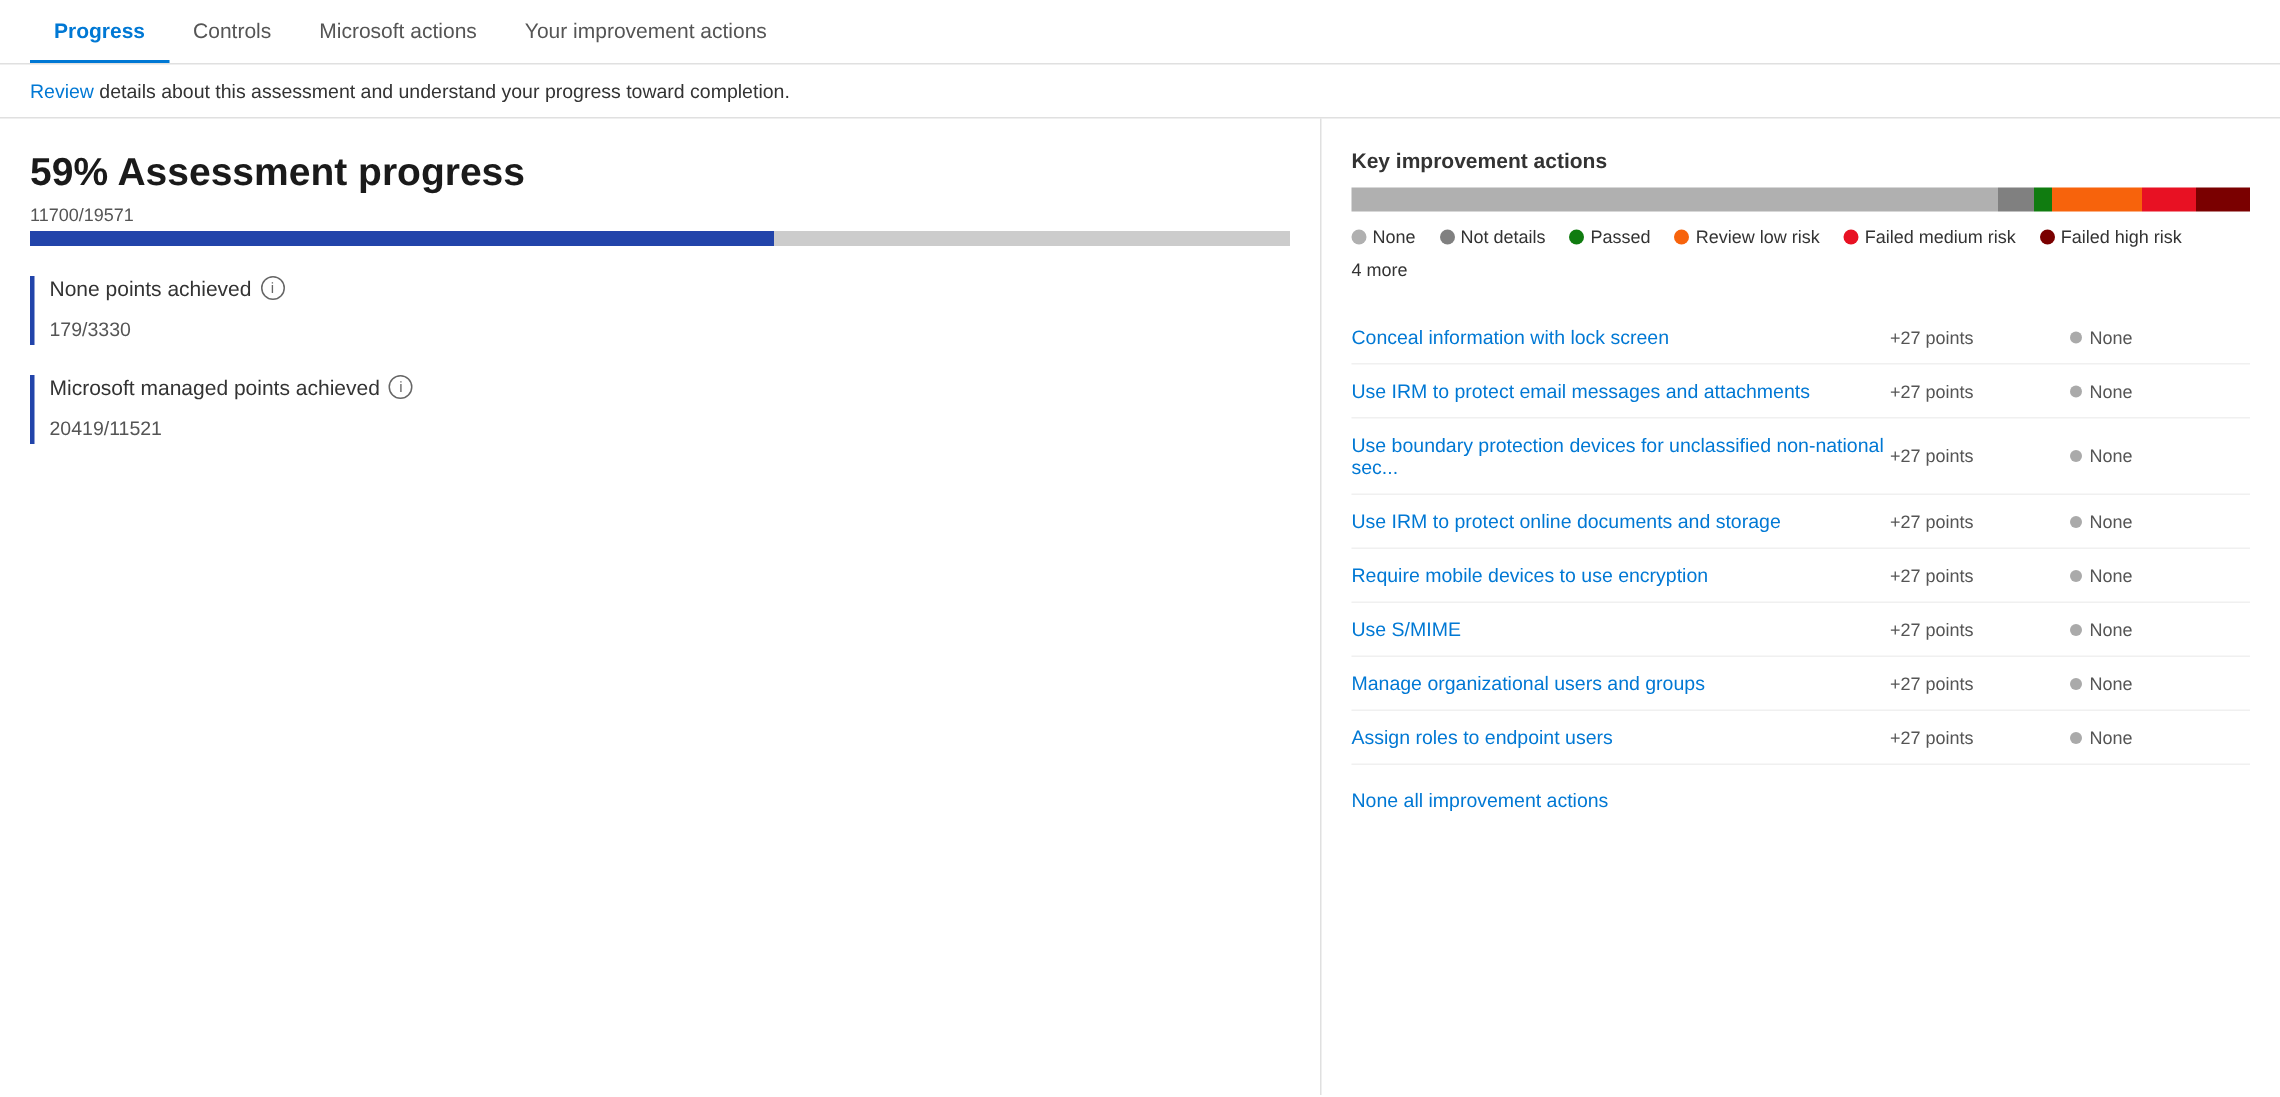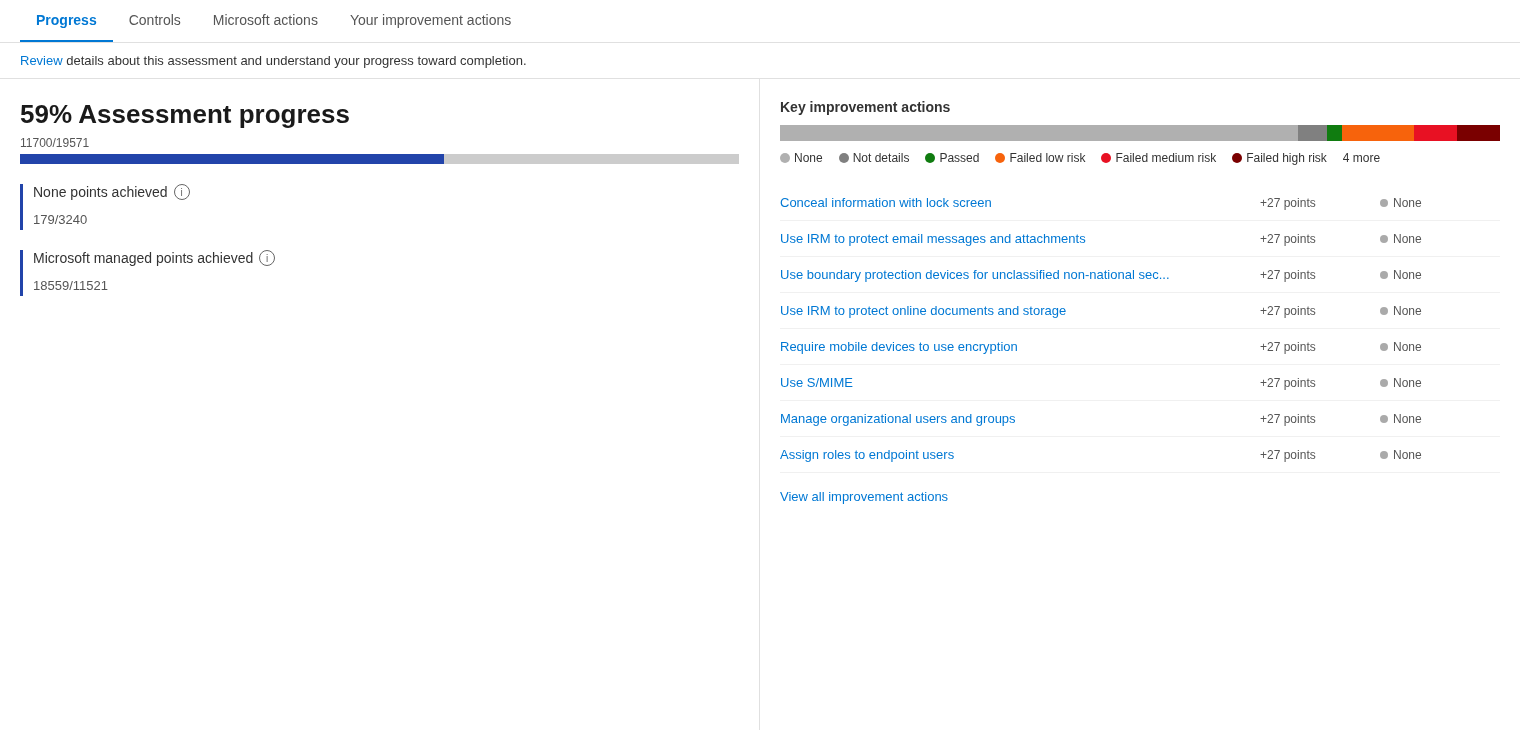--- a/index.html
+++ b/index.html
@@ -7,21 +7,21 @@
 
     .tabs { display: flex; gap: 0; border-bottom: 1px solid #e0e0e0; padding: 0 20px; }
     .tab { padding: 12px 16px; cursor: pointer; font-size: 14px; color: #555; border-bottom: 2px solid transparent; }
     .tab.active { color: #0078d4; border-bottom: 2px solid #0078d4; font-weight: 700; }
 
     .subtitle { padding: 10px 20px; font-size: 13px; color: #333; border-bottom: 1px solid #e0e0e0; }
     .subtitle a { color: #0078d4; text-decoration: none; }
 
     .main-layout { display: flex; min-height: calc(100vh - 80px); }
 
-    .left-panel { width: 760px; padding: 20px 20px; border-right: 1px solid #e0e0e0; }
+    .left-panel { width: 881px; padding: 20px 20px; border-right: 1px solid #e0e0e0; }
     .right-panel { flex: 1; padding: 20px 20px; }
 
     .assessment-title { font-size: 26px; font-weight: 600; color: #1a1a1a; margin-bottom: 6px; }
     .points-label { font-size: 12px; color: #555; margin-bottom: 4px; }
 
     .progress-bar-container { height: 10px; background: #ccc; border-radius: 0; margin-bottom: 20px; overflow: hidden; }
     .progress-bar-fill { height: 100%; background: #2244aa; border-radius: 0; }
 
     .section-block { margin-bottom: 20px; }
     .section-left-border { border-left: 3px solid #2244aa; padding-left: 10px; }
@@ -74,31 +74,31 @@
     <div class="progress-bar-container">
       <div class="progress-bar-fill" id="progress-bar-fill" style="width: 59%;"></div>
     </div>
 
     <div class="section-block section-left-border">
       <div class="section-title">
         <span>None points achieved</span>
         <span class="info-icon">i</span>
       </div>
       <div class="section-value">
-        <span>179</span><span id="your-points-total">/3240</span>
+        <span>179</span><span id="your-points-total">/3330</span>
       </div>
     </div>
 
     <div class="section-block section-left-border">
       <div class="section-title">
         <span>Microsoft managed points achieved</span>
         <span class="info-icon">i</span>
       </div>
       <div class="section-value">
-        <span>18559</span><span id="ms-points-total">/11521</span>
+        <span>20419</span><span id="ms-points-total">/11521</span>
       </div>
     </div>
   </div>
 
   <div class="right-panel">
     <div class="key-title">Key improvement actions</div>
 
     <div class="stacked-bar" id="stacked-bar">
         <div class="bar-seg" style="width: 72%; background: rgb(176, 176, 176);"></div>
         <div class="bar-seg" style="width: 4%; background: rgb(128, 128, 128);"></div>
@@ -116,21 +116,21 @@
         <div class="legend-item">
           <div class="legend-dot" style="background: rgb(128, 128, 128);"></div>
           <span>Not details</span>
         </div>
         <div class="legend-item">
           <div class="legend-dot" style="background: rgb(16, 124, 16);"></div>
           <span>Passed</span>
         </div>
         <div class="legend-item">
           <div class="legend-dot" style="background: rgb(247, 99, 12);"></div>
-          <span>Failed low risk</span>
+          <span>Review low risk</span>
         </div>
         <div class="legend-item">
           <div class="legend-dot" style="background: rgb(232, 17, 35);"></div>
           <span>Failed medium risk</span>
         </div>
         <div class="legend-item">
           <div class="legend-dot" style="background: rgb(122, 0, 0);"></div>
           <span>Failed high risk</span>
         </div>
         <div class="legend-item">
@@ -200,16 +200,16 @@
           <div class="action-name">Assign roles to endpoint users</div>
           <div class="impact">+27 points</div>
           <div class="status">
             <span class="status-dot"></span>
             <span>None</span>
           </div>
         </div>
       </div>
 
     <div class="view-all">
-      <a>View all improvement actions</a>
+      <a>None all improvement actions</a>
     </div>
   </div>
 </div>
 
 </body></html>

